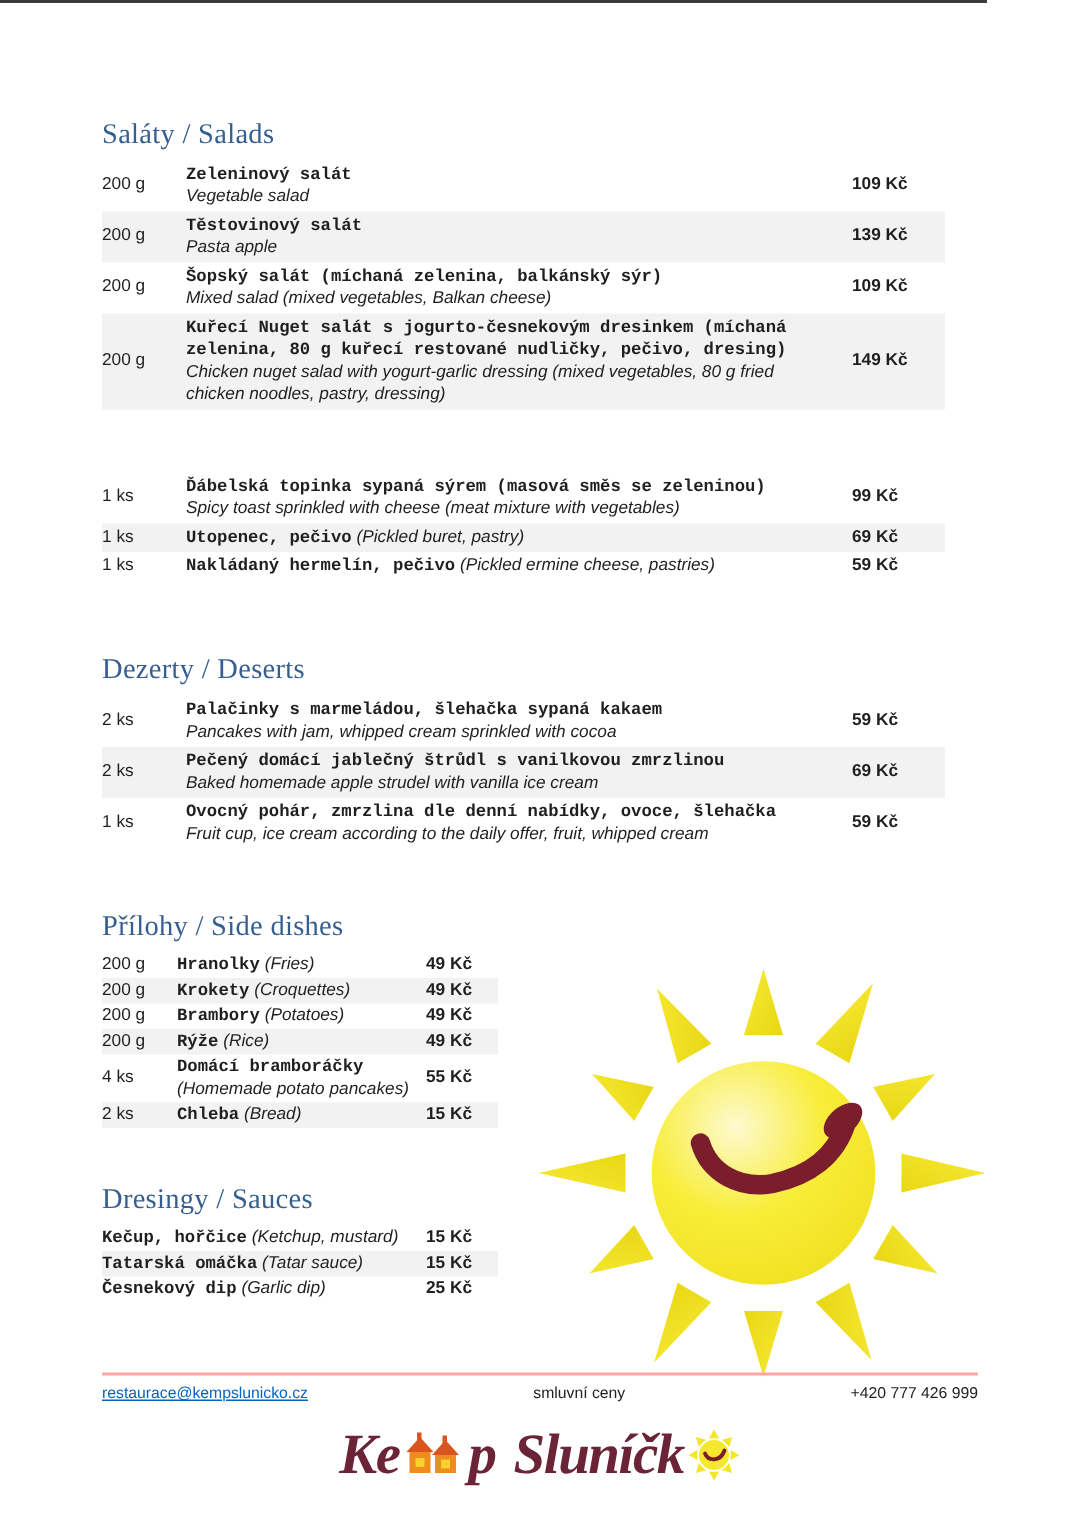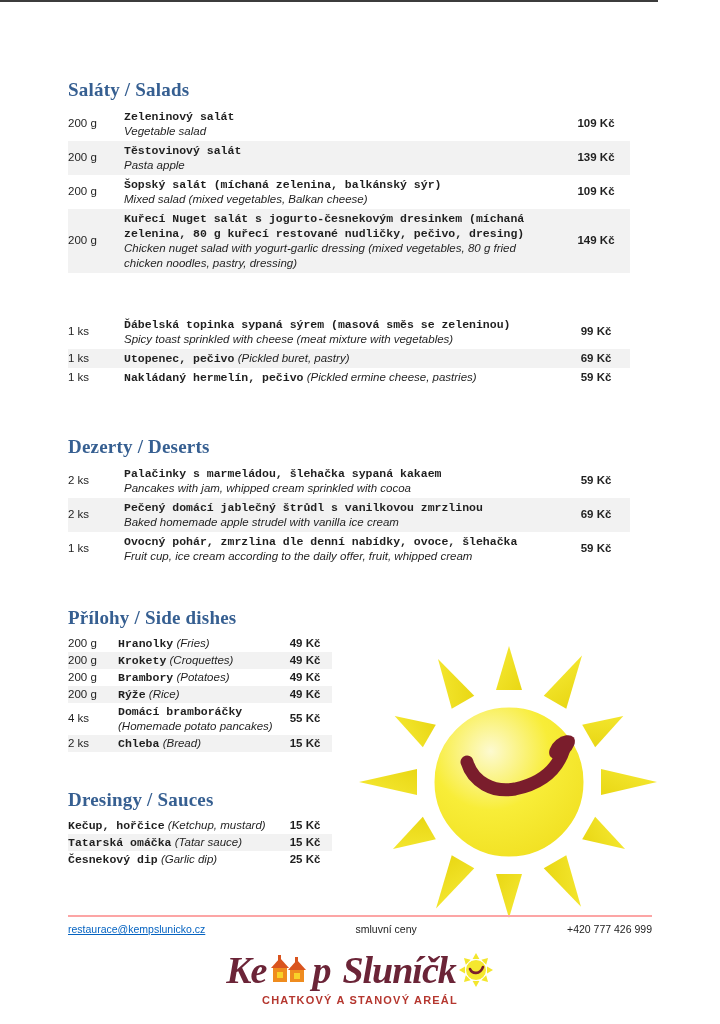--- a/index.html
+++ b/index.html
@@ -6,21 +6,21 @@
   body{
     width:720px;height:1024px;position:relative;overflow:hidden;
     font-family:"Liberation Sans",sans-serif;color:#1f1f1f;
     -webkit-font-smoothing:antialiased;
   }
   .top-edge{position:absolute;top:0;left:0;width:658px;height:2px;background:#3c3c3c;}
 
   .content{position:absolute;left:68px;top:80px;width:562px;}
 
   .section-title{
-    font-family:"Liberation Serif",serif;font-weight:bold;font-size:19px;
+    font-family:"Liberation Serif",serif;font-weight:normal;font-size:19px;
     color:#365f91;margin:0 0 6px 0;line-height:1.1;letter-spacing:.2px;
   }
   .menu-section{margin-bottom:42px;}
   .menu-section.s1{margin-bottom:50px;}
   .menu-section.s3{margin-bottom:38px;}
   .menu-section.s4{margin-bottom:0;}
 
   .rows{width:100%;}
   .menu-section.narrow .rows{width:264px;}
 
@@ -28,21 +28,21 @@
     display:grid;grid-template-columns:44px 1fr 62px;column-gap:12px;
     align-items:center;padding:2px 0;font-size:11.5px;line-height:15px;
   }
   .menu-section.narrow .row{grid-template-columns:40px 1fr 48px;column-gap:10px;padding:1px 0;}
   .menu-section.narrow .row.no-qty{grid-template-columns:1fr 48px;}
   .rows .row:nth-child(even){background:#f2f2f2;}
 
   .qty{text-align:left;font-weight:normal;white-space:nowrap;}
   .name{font-weight:bold;font-family:Liberation Mono, monospace;}
   .trans{font-style:italic;font-weight:normal;}
-  .price{font-weight:bold;text-align:center;padding-right:6px;white-space:nowrap;}
+  .price{font-weight:bold;text-align:left;padding-right:6px;white-space:nowrap;}
 
   .sun-wrap{position:absolute;left:355px;top:632px;width:310px;height:286px;pointer-events:none;}
 
   .footer{position:absolute;left:68px;top:915px;width:584px;border-top:2px solid #fca5a5;padding-top:6px;}
   .footer-row{display:flex;justify-content:space-between;align-items:baseline;font-size:10.5px;}
   .footer-email{color:#0563c1;text-decoration:underline;}
   .footer-note{color:#222;}
   .footer-phone{color:#222;}
 
   .logo{position:absolute;left:0;top:944px;width:720px;text-align:center;}
@@ -277,14 +277,13 @@
         <path transform="translate(18,18) rotate(135)" d="M0,-17 L-3.4,-11 L3.4,-11 Z"></path>
         <path transform="translate(18,18) rotate(180)" d="M0,-17 L-3.4,-11 L3.4,-11 Z"></path>
         <path transform="translate(18,18) rotate(225)" d="M0,-17 L-3.4,-11 L3.4,-11 Z"></path>
         <path transform="translate(18,18) rotate(270)" d="M0,-17 L-3.4,-11 L3.4,-11 Z"></path>
         <path transform="translate(18,18) rotate(315)" d="M0,-17 L-3.4,-11 L3.4,-11 Z"></path>
       </g>
       <circle cx="18" cy="18" r="10.5" fill="#f5e82f" stroke="#ffffff" stroke-width="1"></circle>
       <path d="M12,17 C14,22 22,23 25,15" fill="none" stroke="#7a1d2c" stroke-width="2.6" stroke-linecap="round"></path>
     </svg>
   </div>
-  <div class="logo-sub">CHATKOVÝ A STANOVÝ AREÁL</div>
 </div>
 
 </body></html>

